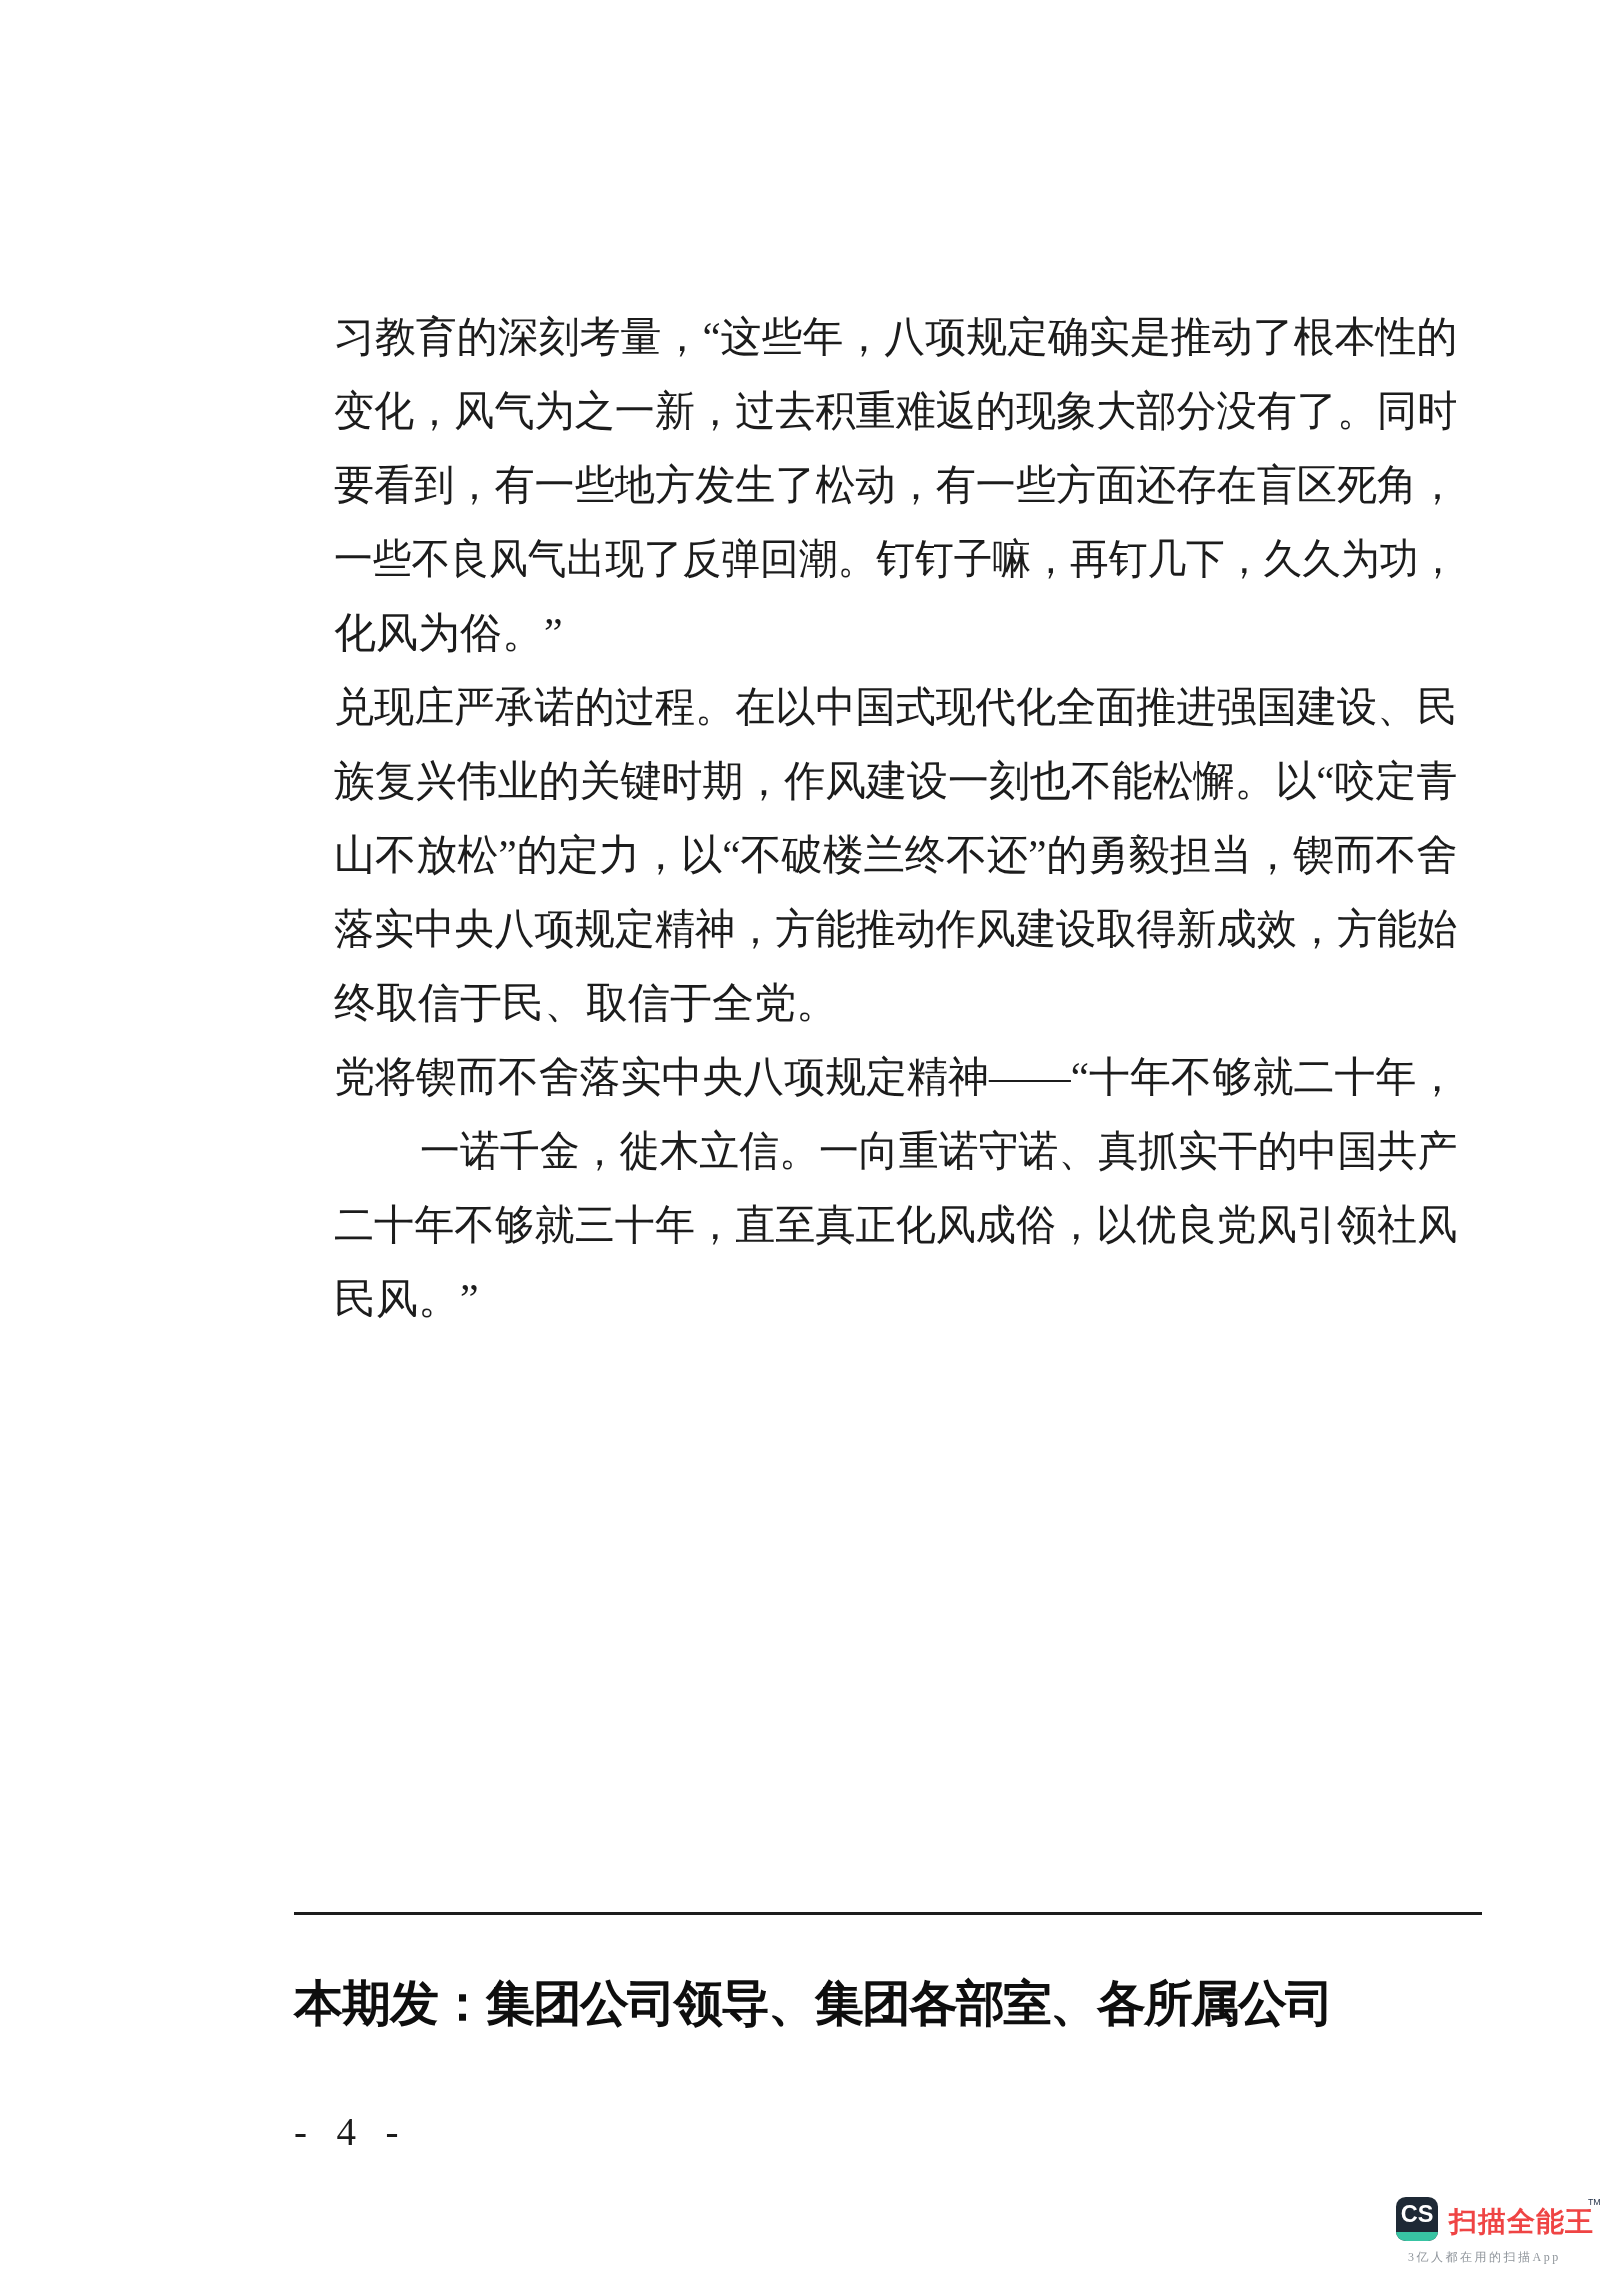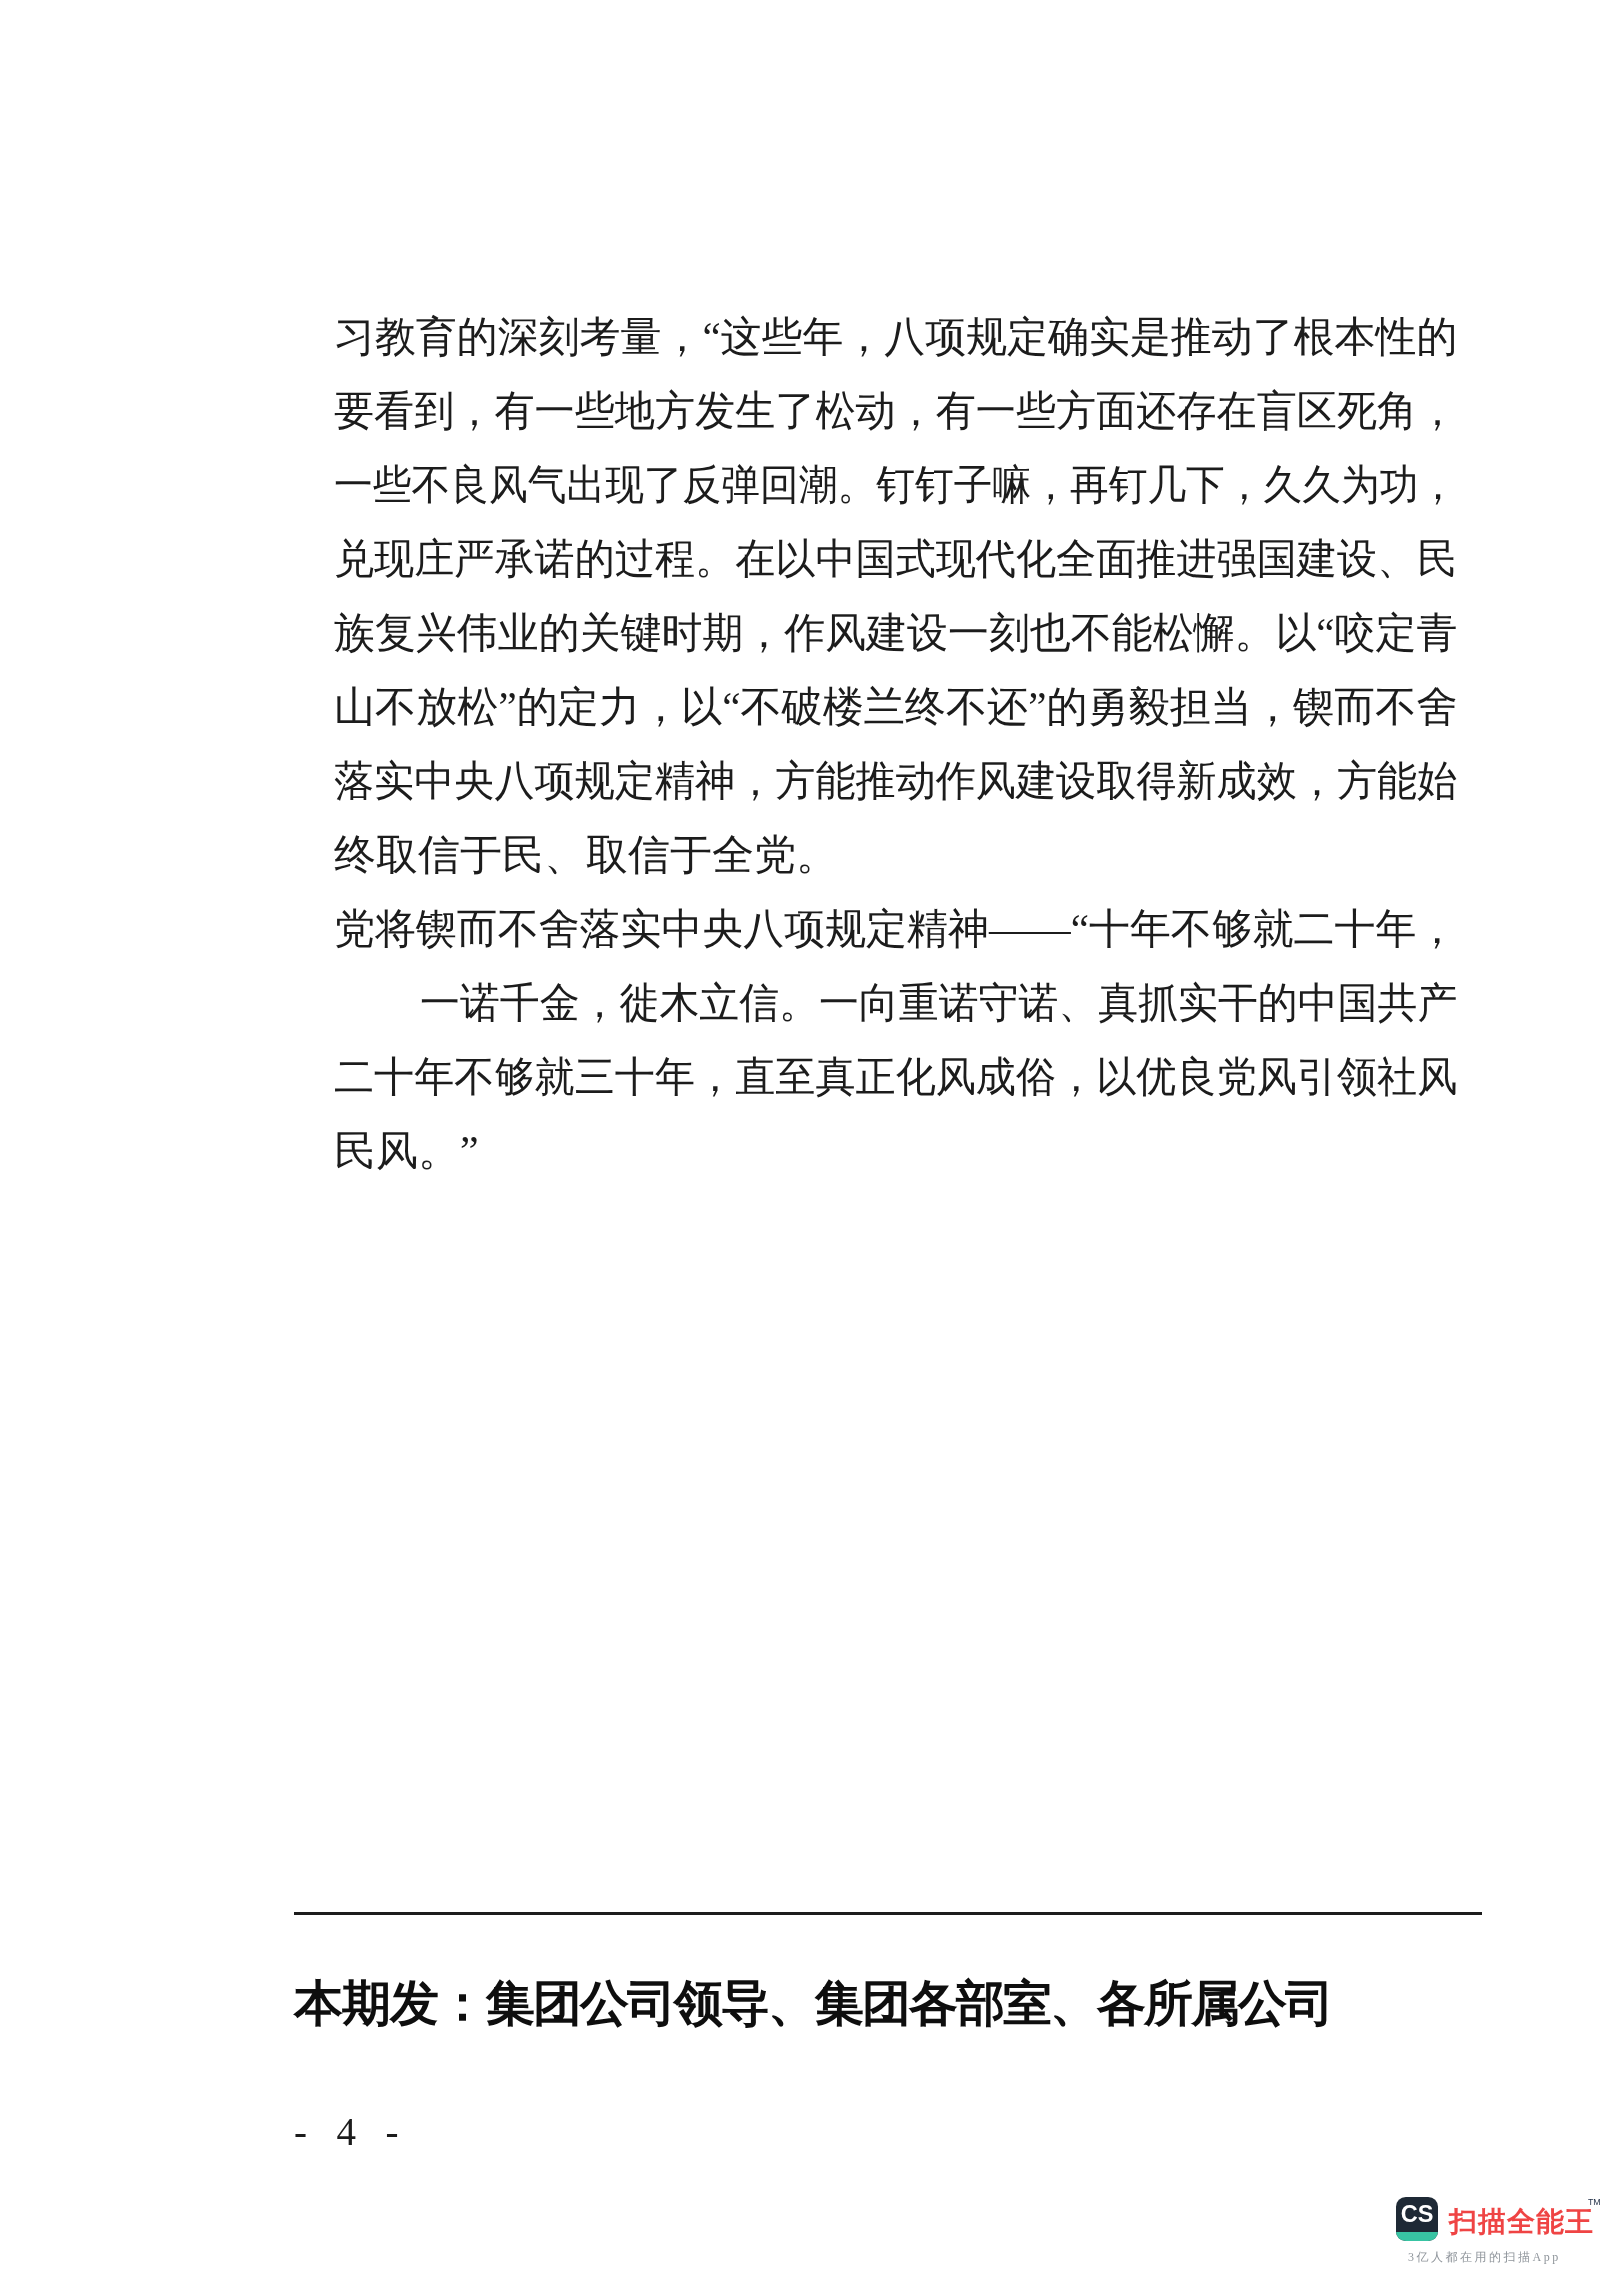--- a/index.html
+++ b/index.html
@@ -119,22 +119,24 @@
   }
 </style>
 </head>
 <body>
 
 <div class="page">
 
   <div class="body-text">
 
     <div class="l full"><span style="transform: scaleX(0.974576);">习教育的深刻考量，“这些年，八项规定确实是推动了根本性的</span></div>
+    <div class="l full"><span style="transform: scaleX(0.95515);">变化，风气为之一新，过去积重难返的现象大部分没有了。同时</span></div>
     <div class="l full"><span style="transform: scaleX(0.95515);">要看到，有一些地方发生了松动，有一些方面还存在盲区死角，</span></div>
     <div class="l full"><span style="transform: scaleX(0.922213);">一些不良风气出现了反弹回潮。钉钉子嘛，再钉几下，久久为功，</span></div>
+    <div class="l"><span>化风为俗。”</span></div>
 
     <div class="l full"><span style="transform: scaleX(0.95515);">兑现庄严承诺的过程。在以中国式现代化全面推进强国建设、民</span></div>
     <div class="l full"><span style="transform: scaleX(0.974576);">族复兴伟业的关键时期，作风建设一刻也不能松懈。以“咬定青</span></div>
     <div class="l full"><span style="transform: scaleX(0.978723);">山不放松”的定力，以“不破楼兰终不还”的勇毅担当，锲而不舍</span></div>
     <div class="l full"><span style="transform: scaleX(0.95515);">落实中央八项规定精神，方能推动作风建设取得新成效，方能始</span></div>
     <div class="l"><span>终取信于民、取信于全党。</span></div>
 
     <div class="l full"><span style="transform: scaleX(0.974576);">党将锲而不舍落实中央八项规定精神——“十年不够就二十年，</span></div>
     <div class="l ind full"><span style="transform: scaleX(0.949911);">一诺千金，徙木立信。一向重诺守诺、真抓实干的中国共产</span></div>
     <div class="l full"><span style="transform: scaleX(0.95515);">二十年不够就三十年，直至真正化风成俗，以优良党风引领社风</span></div>

